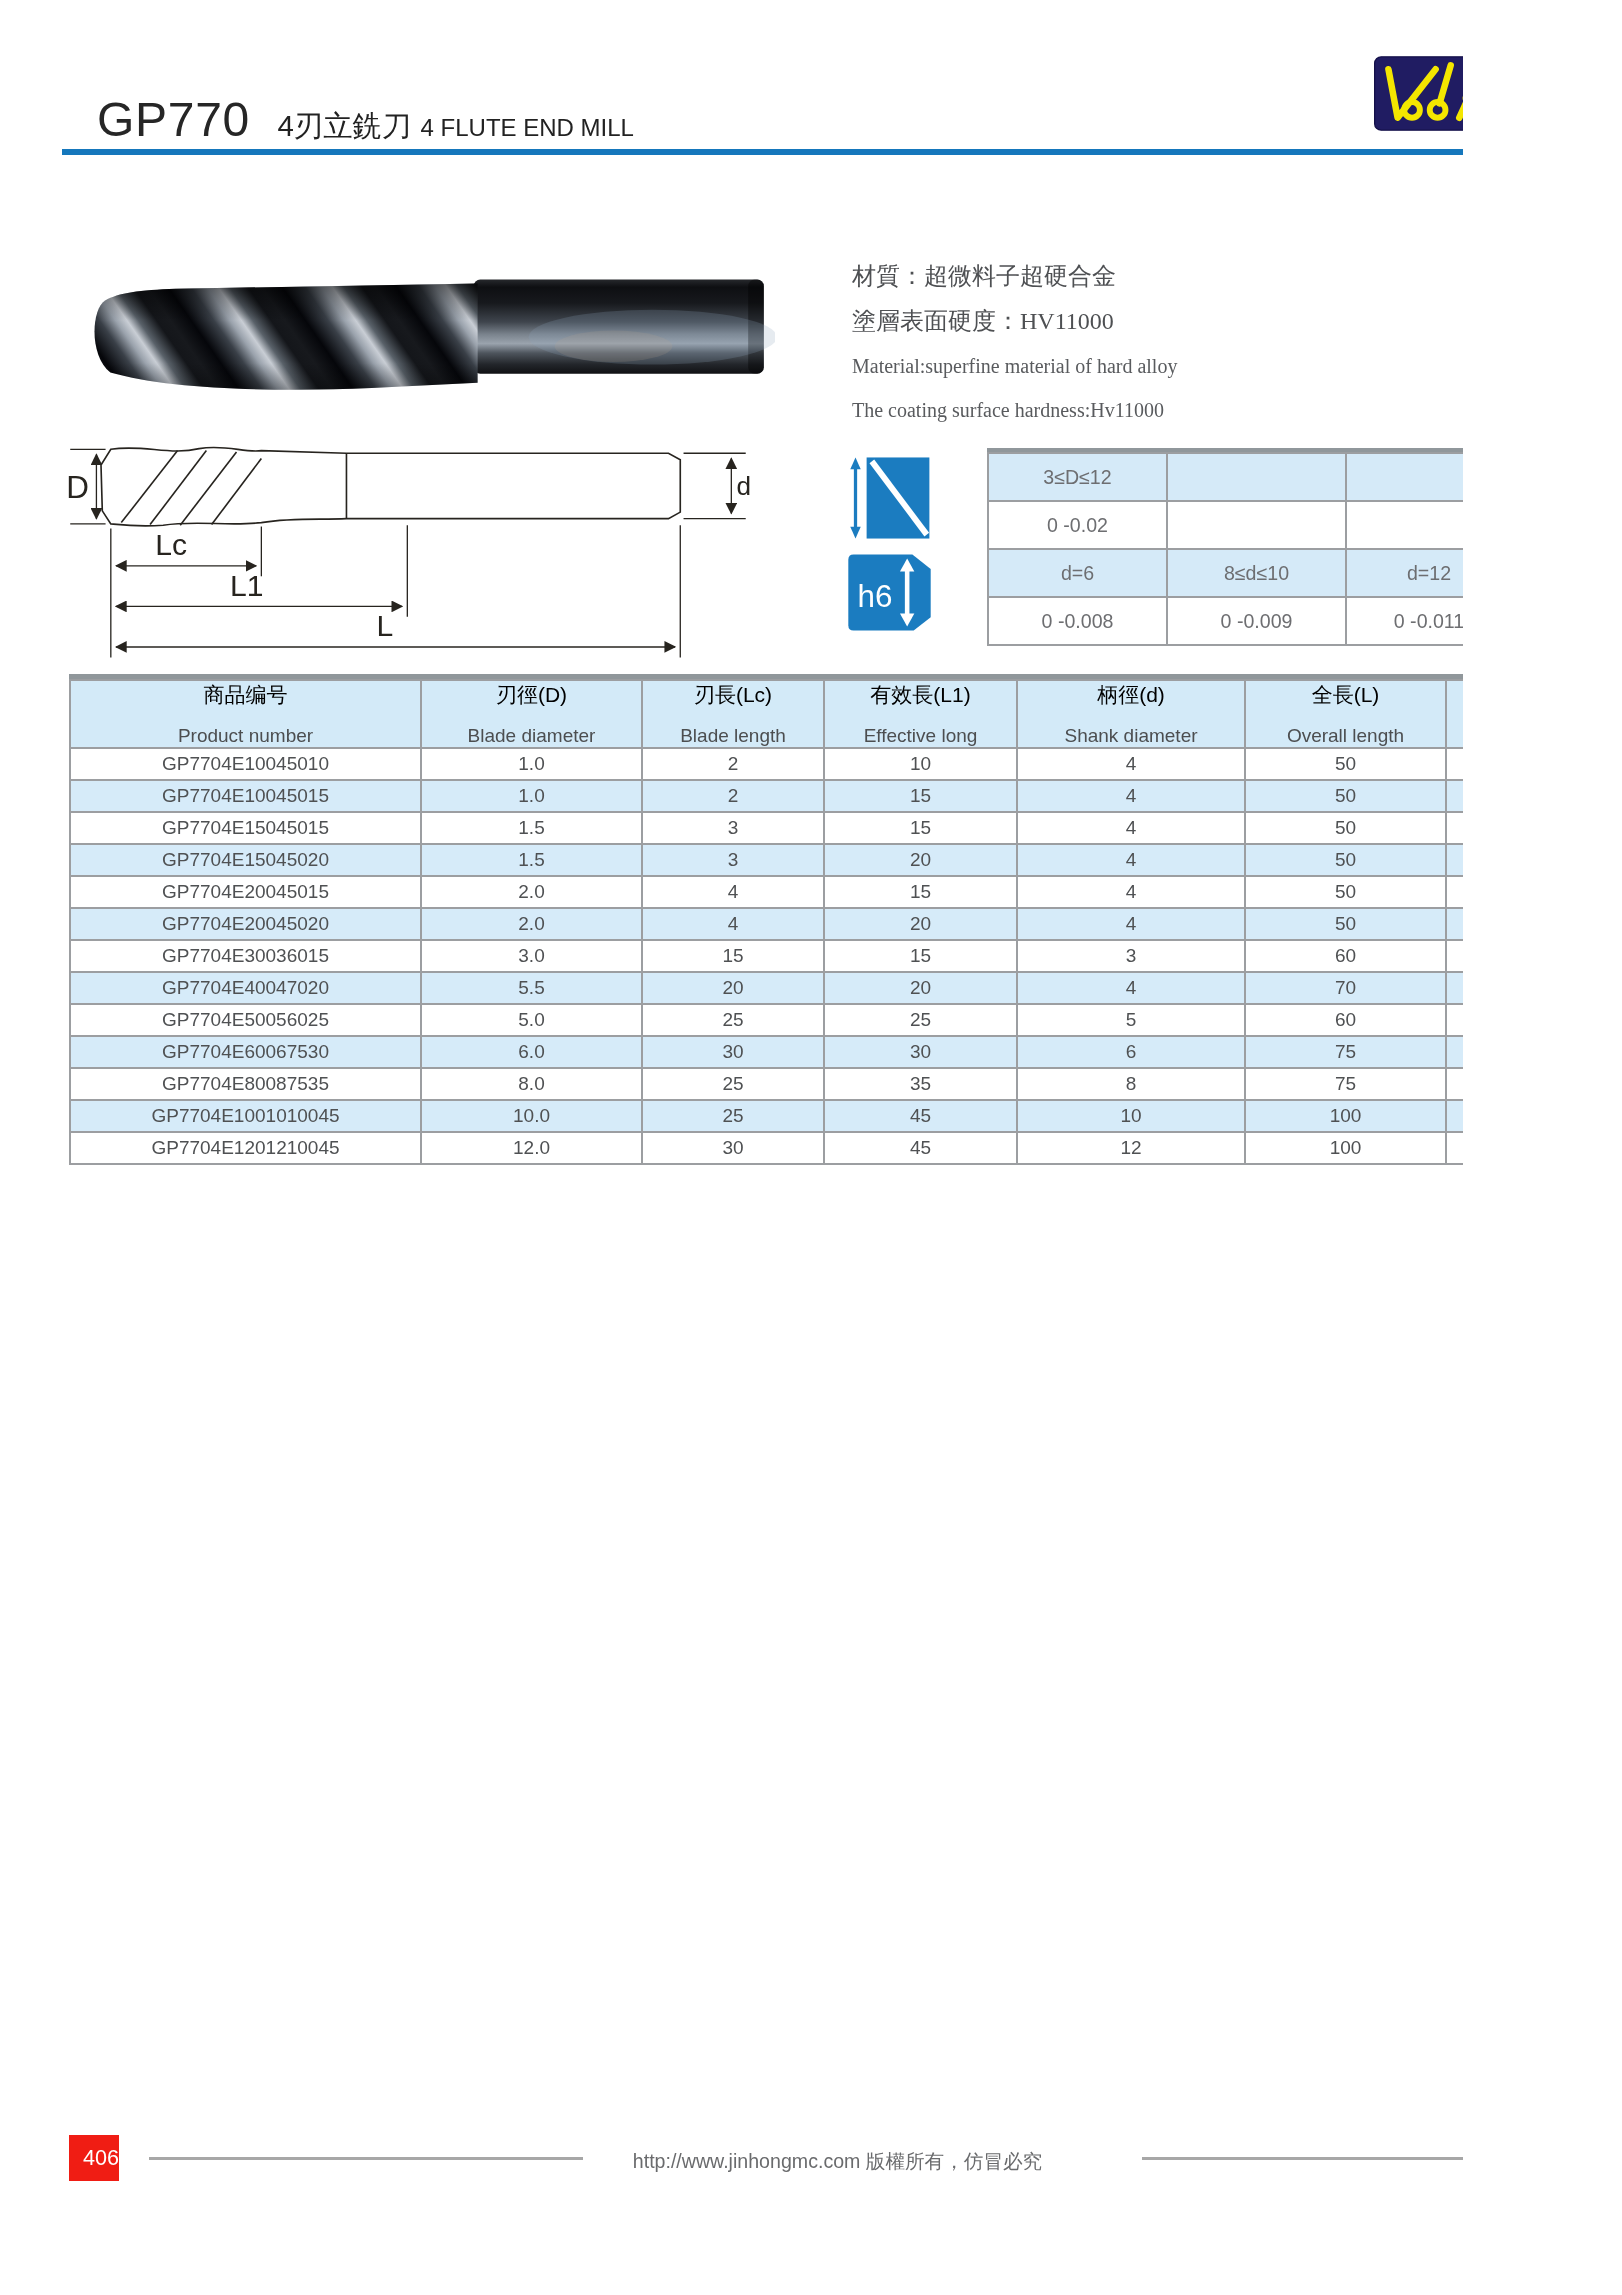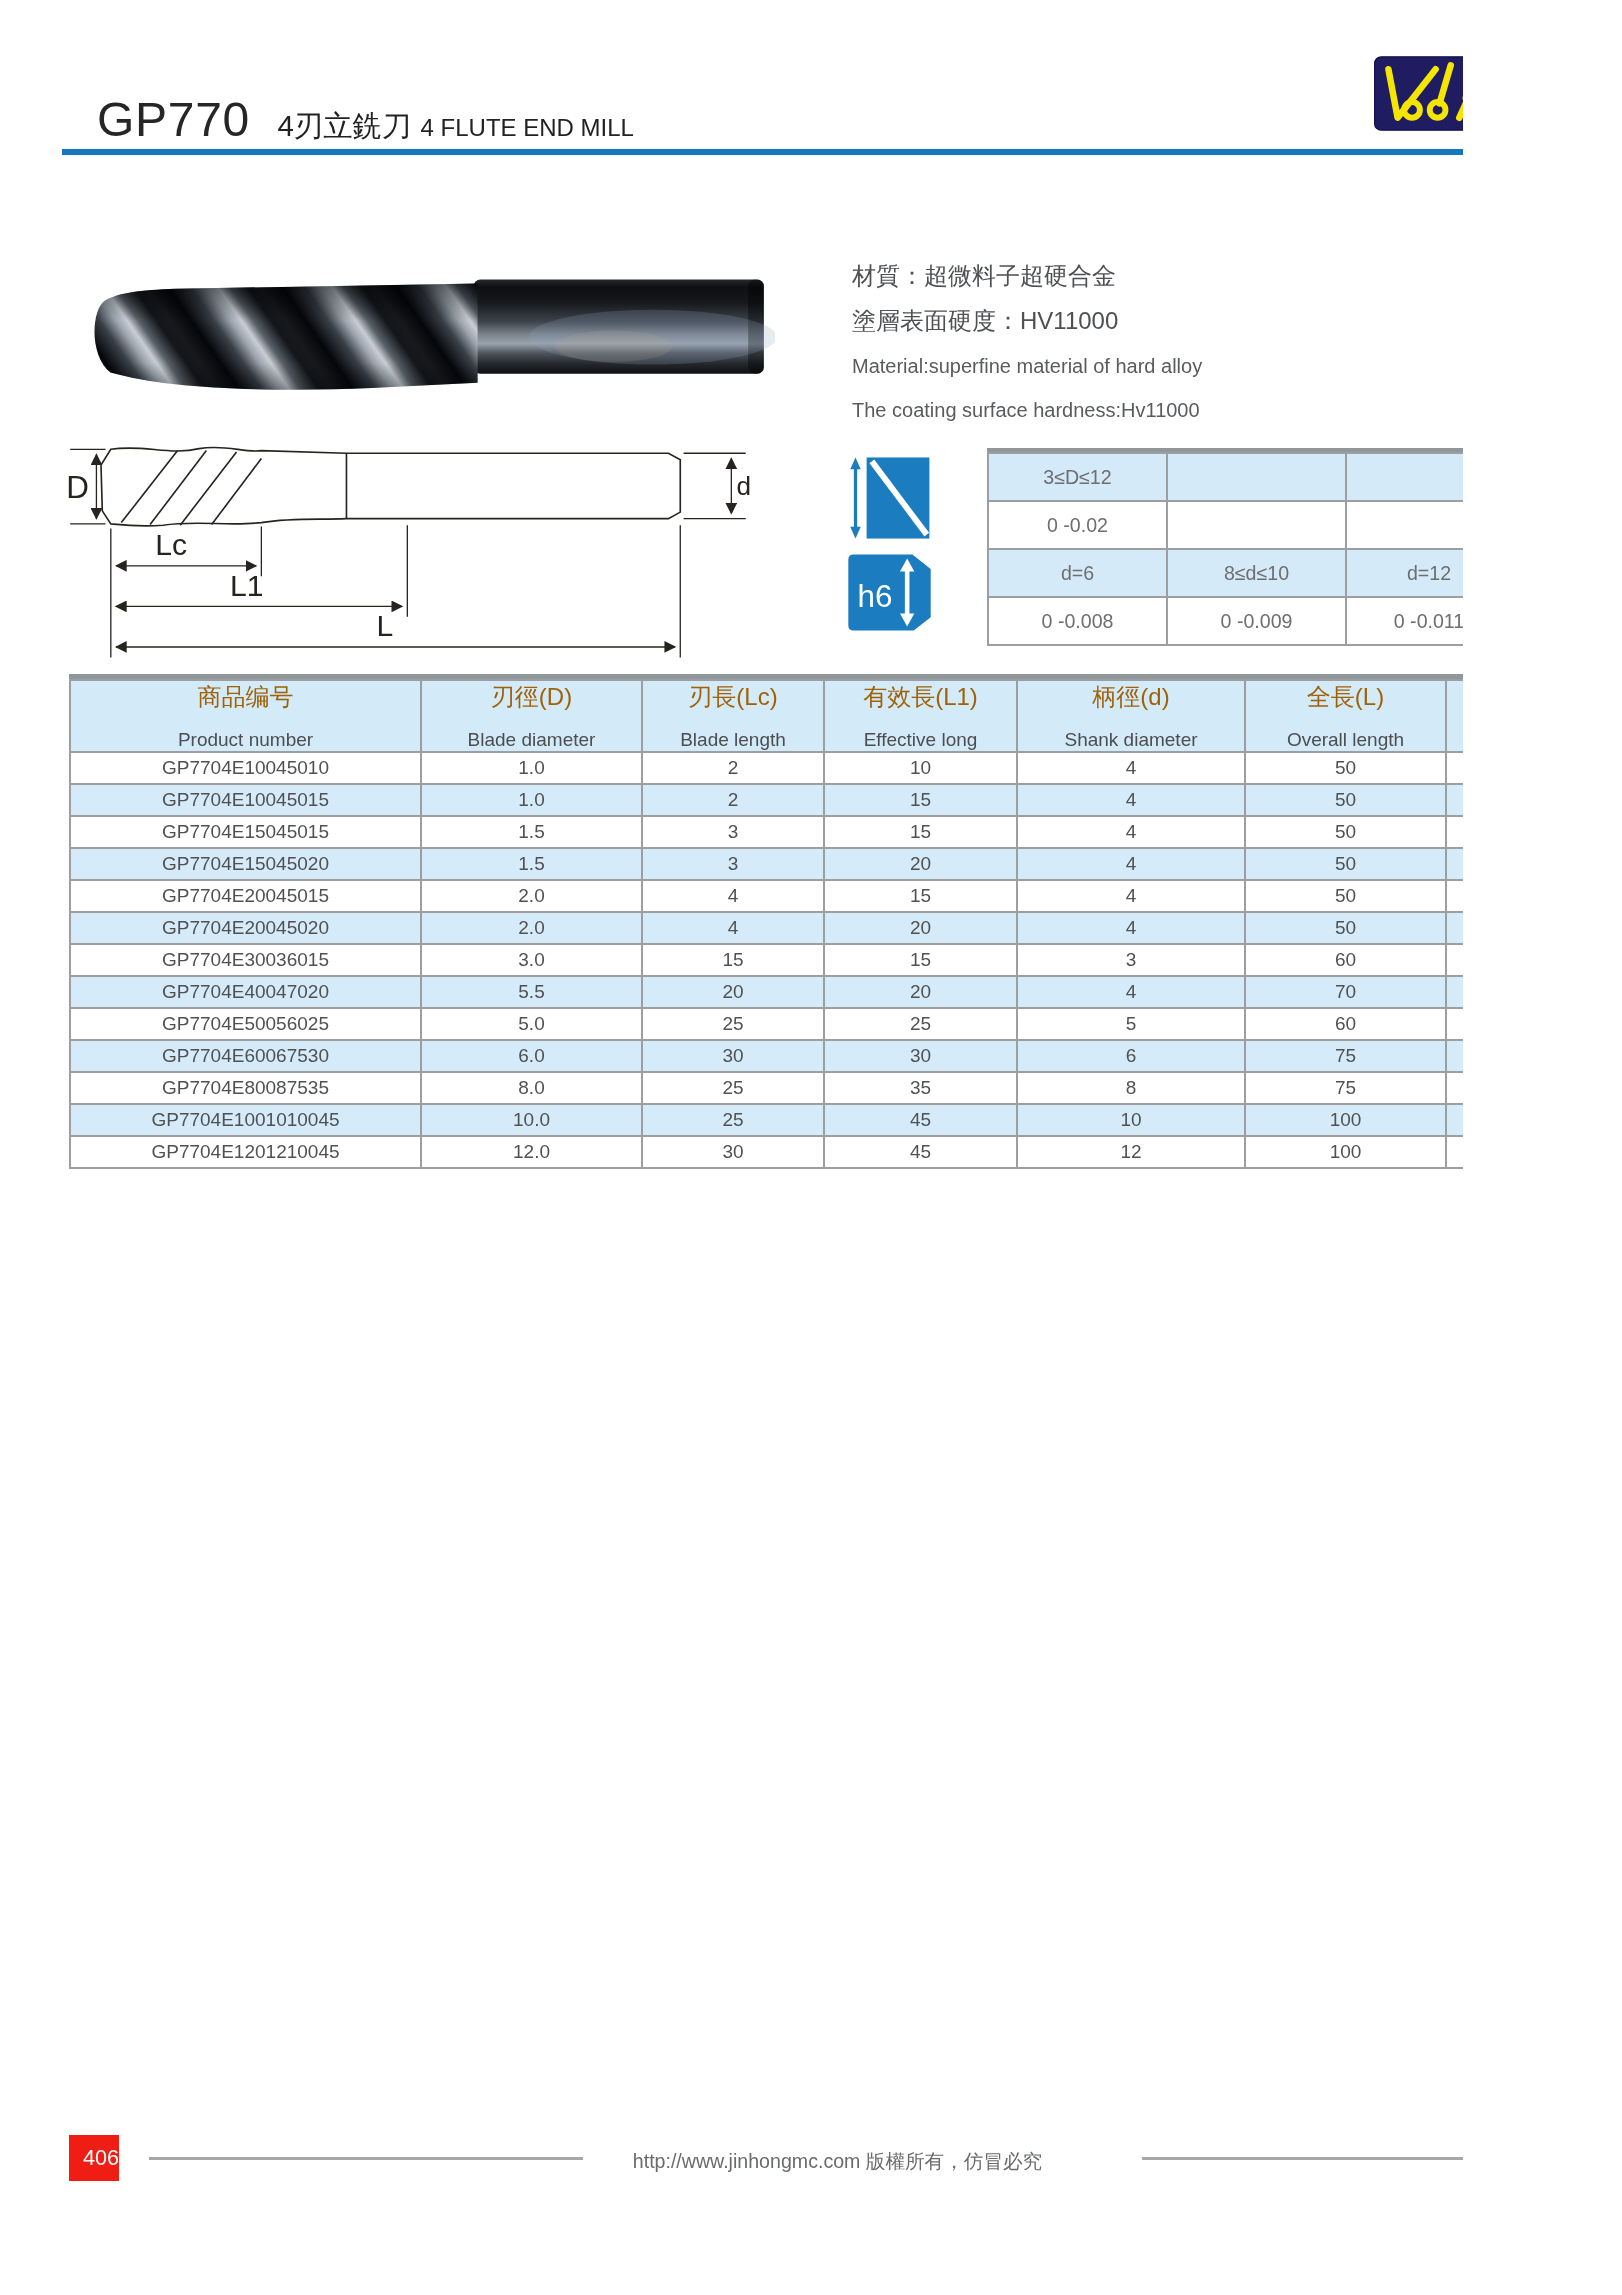--- a/index.html
+++ b/index.html
@@ -11,21 +11,21 @@
   .hdr .model{font-size:48px;letter-spacing:0.7px;color:#262626;font-weight:400;}
   .hdr .sub-cn{font-size:29.4px;color:#222;margin-left:27.5px;}
   .hdr .sub-en{font-size:24px;color:#222;margin-left:9.2px;letter-spacing:0px;}
   .hdr-rule{position:absolute;left:62px;top:149px;width:1468px;height:5.9px;background:#1577bc;}
   .logo{position:absolute;left:1374px;top:56px;width:139px;height:75px;}
 
   
   .photo{position:absolute;left:77px;top:260px;width:698px;height:132px;}
 
   
-  .mat{position:absolute;left:852px;white-space:nowrap;}
+  .mat{position:absolute;left:852px;white-space:nowrap;font-family:Liberation Serif, serif;}
   .mat.cn{font-size:24px;color:#4e5053;}
   .mat.en{font-size:20px;color:#595b5e;}
   .mat1{top:260px;} .mat2{top:305px;text-align:center;} .mat3{top:355px;} .mat4{top:399px;}
 
   
   .diagram{position:absolute;left:65px;top:427px;width:756px;height:239px;}
   .diagram text{font-family:"Liberation Sans","DejaVu Sans",sans-serif;fill:#27241f;}
 
   
   .tolicon1{position:absolute;left:847px;top:456px;width:85px;height:84px;}
@@ -36,21 +36,21 @@
   .ttable{position:absolute;left:987px;top:452px;width:523px;border-collapse:collapse;table-layout:fixed;}
   .ttable td{border:2px solid #9c9ea1;height:44px;text-align:center;font-size:19.6px;color:#6d6e71;}
   .ttable tr.blue td{background:#d5eaf8;}
 
   
   .pstrip{position:absolute;left:69px;top:674px;width:1461px;height:4.6px;background:#90979b;}
   .ptable{position:absolute;left:69px;top:679px;width:1461px;border-collapse:collapse;table-layout:fixed;}
   .ptable th{border:2px solid #9c9ea1;background:#d3eaf8;height:64px;font-weight:400;padding:0;}
   .ptable td{border:2px solid #9c9ea1;height:30px;text-align:center;font-size:19px;color:#4f5153;padding:0;}
   .ptable tr.alt td{background:#d6ebf9;}
-  .h-cn{font-size:24px;color:#a16207;margin-bottom:16px;}
+  .h-cn{font-size:21px;color:#000000;margin-bottom:16px;}
   .h-en{font-size:19px;color:#4c4e50;}
 
   
   .badge{position:absolute;left:69px;top:2135px;width:50px;height:46px;background:#f01d14;
          display:flex;align-items:center;justify-content:flex-end;color:#fff;font-size:21.6px;}
   .fline{position:absolute;top:2157px;height:3.3px;background:#a7a7a7;}
   .fline.l{left:149px;width:434px;}
   .fline.r{left:1142px;width:414px;}
   .copyright{position:absolute;left:589px;top:2148px;width:497px;text-align:center;
              font-size:19.6px;color:#6a6b6d;white-space:nowrap;}

